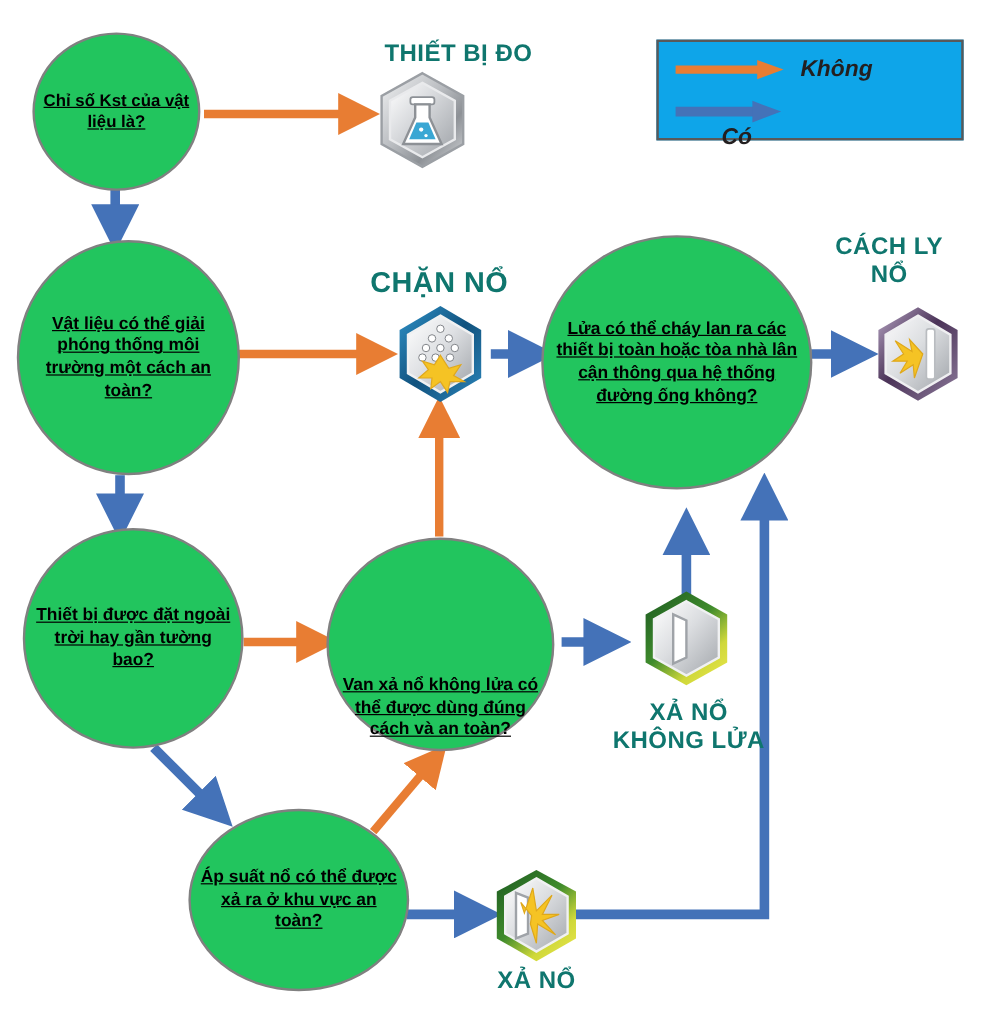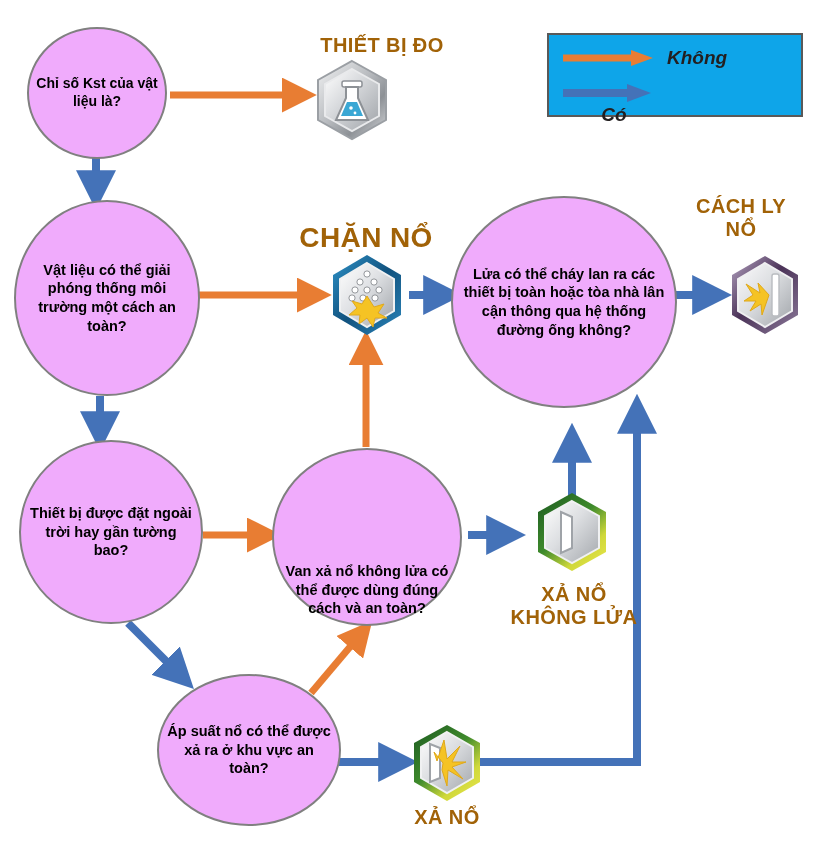--- a/index.html
+++ b/index.html
@@ -18,37 +18,38 @@
   svg.wires {
     position: absolute;
     left: 0; top: 0;
     width: 818px; height: 843px;
     pointer-events: none;
   }
   .node {
     position: absolute;
     border: 2px solid #808080;
     border-radius: 50%;
-    background: #f0abfc;
+    background: #22c55e;
     display: flex;
     align-items: center;
     justify-content: center;
     text-align: center;
     color: #000000;
     font-weight: bold;
     line-height: 1.28;
     padding: 6px;
+    text-decoration: underline;
   }
   .node span { display: block; width: 100%; }
   .icon-wrap { position: absolute; }
   .icon-label {
     position: absolute;
     text-align: center;
     font-weight: bold;
-    color: #a16207;
+    color: #0f766e;
     letter-spacing: .4px;
     line-height: 1.15;
     white-space: pre-line;
   }
   .legend {
     position: absolute;
     border: 2px solid #595959;
     background: #0ea5e9;
     font-style: italic;
   }
@@ -149,21 +150,21 @@
       <polygon points="42,3 76,22 76,62 42,81 8,62 8,22" fill="url(#gMeasureOuter)" stroke="#9b9fa4" stroke-width="2"></polygon>
       <polygon points="42,11 69,26 69,58 42,73 15,58 15,26" fill="url(#gMeasureIn)" stroke="#e9eaec" stroke-width="2"></polygon>
       <rect x="32" y="23" width="20" height="6" rx="2" fill="#ffffff" stroke="#8d9196" stroke-width="1.5"></rect>
       <path d="M36,29 L36,40 L26,62 L58,62 L48,40 L48,29 Z" fill="#ffffff" stroke="#8d9196" stroke-width="2"></path>
       <path d="M37,44 L31,58 L53,58 L47,44 Z" fill="#3aa7d4"></path>
       <circle cx="41" cy="50" r="1.8" fill="#ffffff"></circle>
       <circle cx="45" cy="55" r="1.4" fill="#ffffff"></circle>
     </svg>
   </div>
 
-  <div class="icon-label" style="left:286px; top:222px; width:160px; font-size:28px;text-align:center;">CHẶN NỔ</div>
+  <div class="icon-label" style="left:286px; top:222px; width:160px; font-size:24px;text-align:center;">CHẶN NỔ</div>
   <div class="icon-wrap" style="left:325px; top:252px; width:84px; height:86px;">
     <svg width="84" height="86" viewBox="0 0 84 86">
       <defs>
         <linearGradient id="gSupOuter" x1="0" y1="0" x2="1" y2="1">
           <stop offset="0%" stop-color="#2f93c9"></stop>
             <stop offset="50%" stop-color="#11527e"></stop>
           <stop offset="100%" stop-color="#2c86bb"></stop>
         </linearGradient>
         <linearGradient id="gSupIn" x1="0" y1="0" x2="1" y2="1">
           <stop offset="0%" stop-color="#ffffff"></stop>

